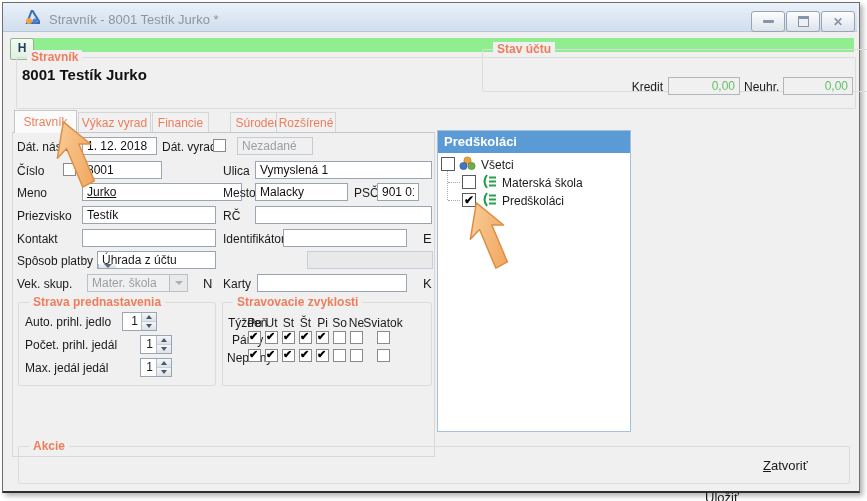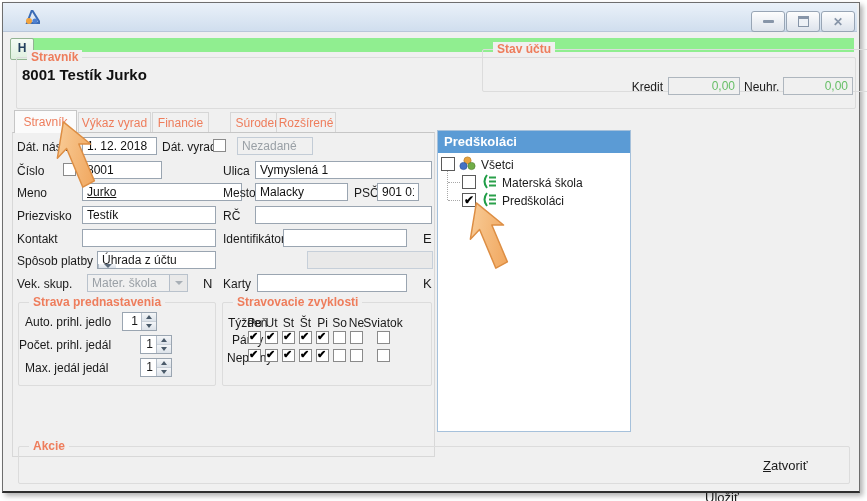--- a/index.html
+++ b/index.html
@@ -93,20 +93,21 @@
 <body>
 
 <div class="abs frame"></div>
 
 <div class="abs titlebar">
   <svg class="abs" style="left:21px;top:7px;" width="16" height="15" viewBox="0 0 16 15">
     <polygon points="8,0 16,13 3,13" fill="none" stroke="#3A6BB5" stroke-width="2"></polygon>
     <circle cx="5" cy="11" r="3" fill="#F2A33C"></circle>
     <circle cx="11" cy="11" r="2.6" fill="#4C7FD0"></circle>
   </svg>
+  <div class="abs title-text">Stravník - 8001 Testík Jurko *</div>
   <div class="abs winbtn" style="left:748px;top:8px;">
     <span class="glyph-min"></span>
   </div>
   <div class="abs winbtn" style="left:783px;top:8px;">
     <span class="glyph-max"></span>
   </div>
   <div class="abs winbtn" style="left:818px;top:8px;">
     <span class="glyph-close">✕</span>
   </div>
 </div>
@@ -194,21 +195,21 @@
   <span class="spin-val">1</span>
   <span class="spin-btns">
       <span class="sb">
         <span class="tri-up-s"></span>
       </span>
       <span class="sb">
         <span class="tri-down-s"></span>
       </span>
     </span>
 </div>
-<div class="abs lbl" style="left:19px;top:338px;">Počet. prihl. jedál</div>
+<div class="abs lbl" style="left:25px;top:338px;">Počet. prihl. jedál</div>
 <div class="abs spin" style="left:140px;top:335px;width:32px;">
   <span class="spin-val">1</span>
   <span class="spin-btns">
       <span class="sb">
         <span class="tri-up-s"></span>
       </span>
       <span class="sb">
         <span class="tri-down-s"></span>
       </span>
     </span>

